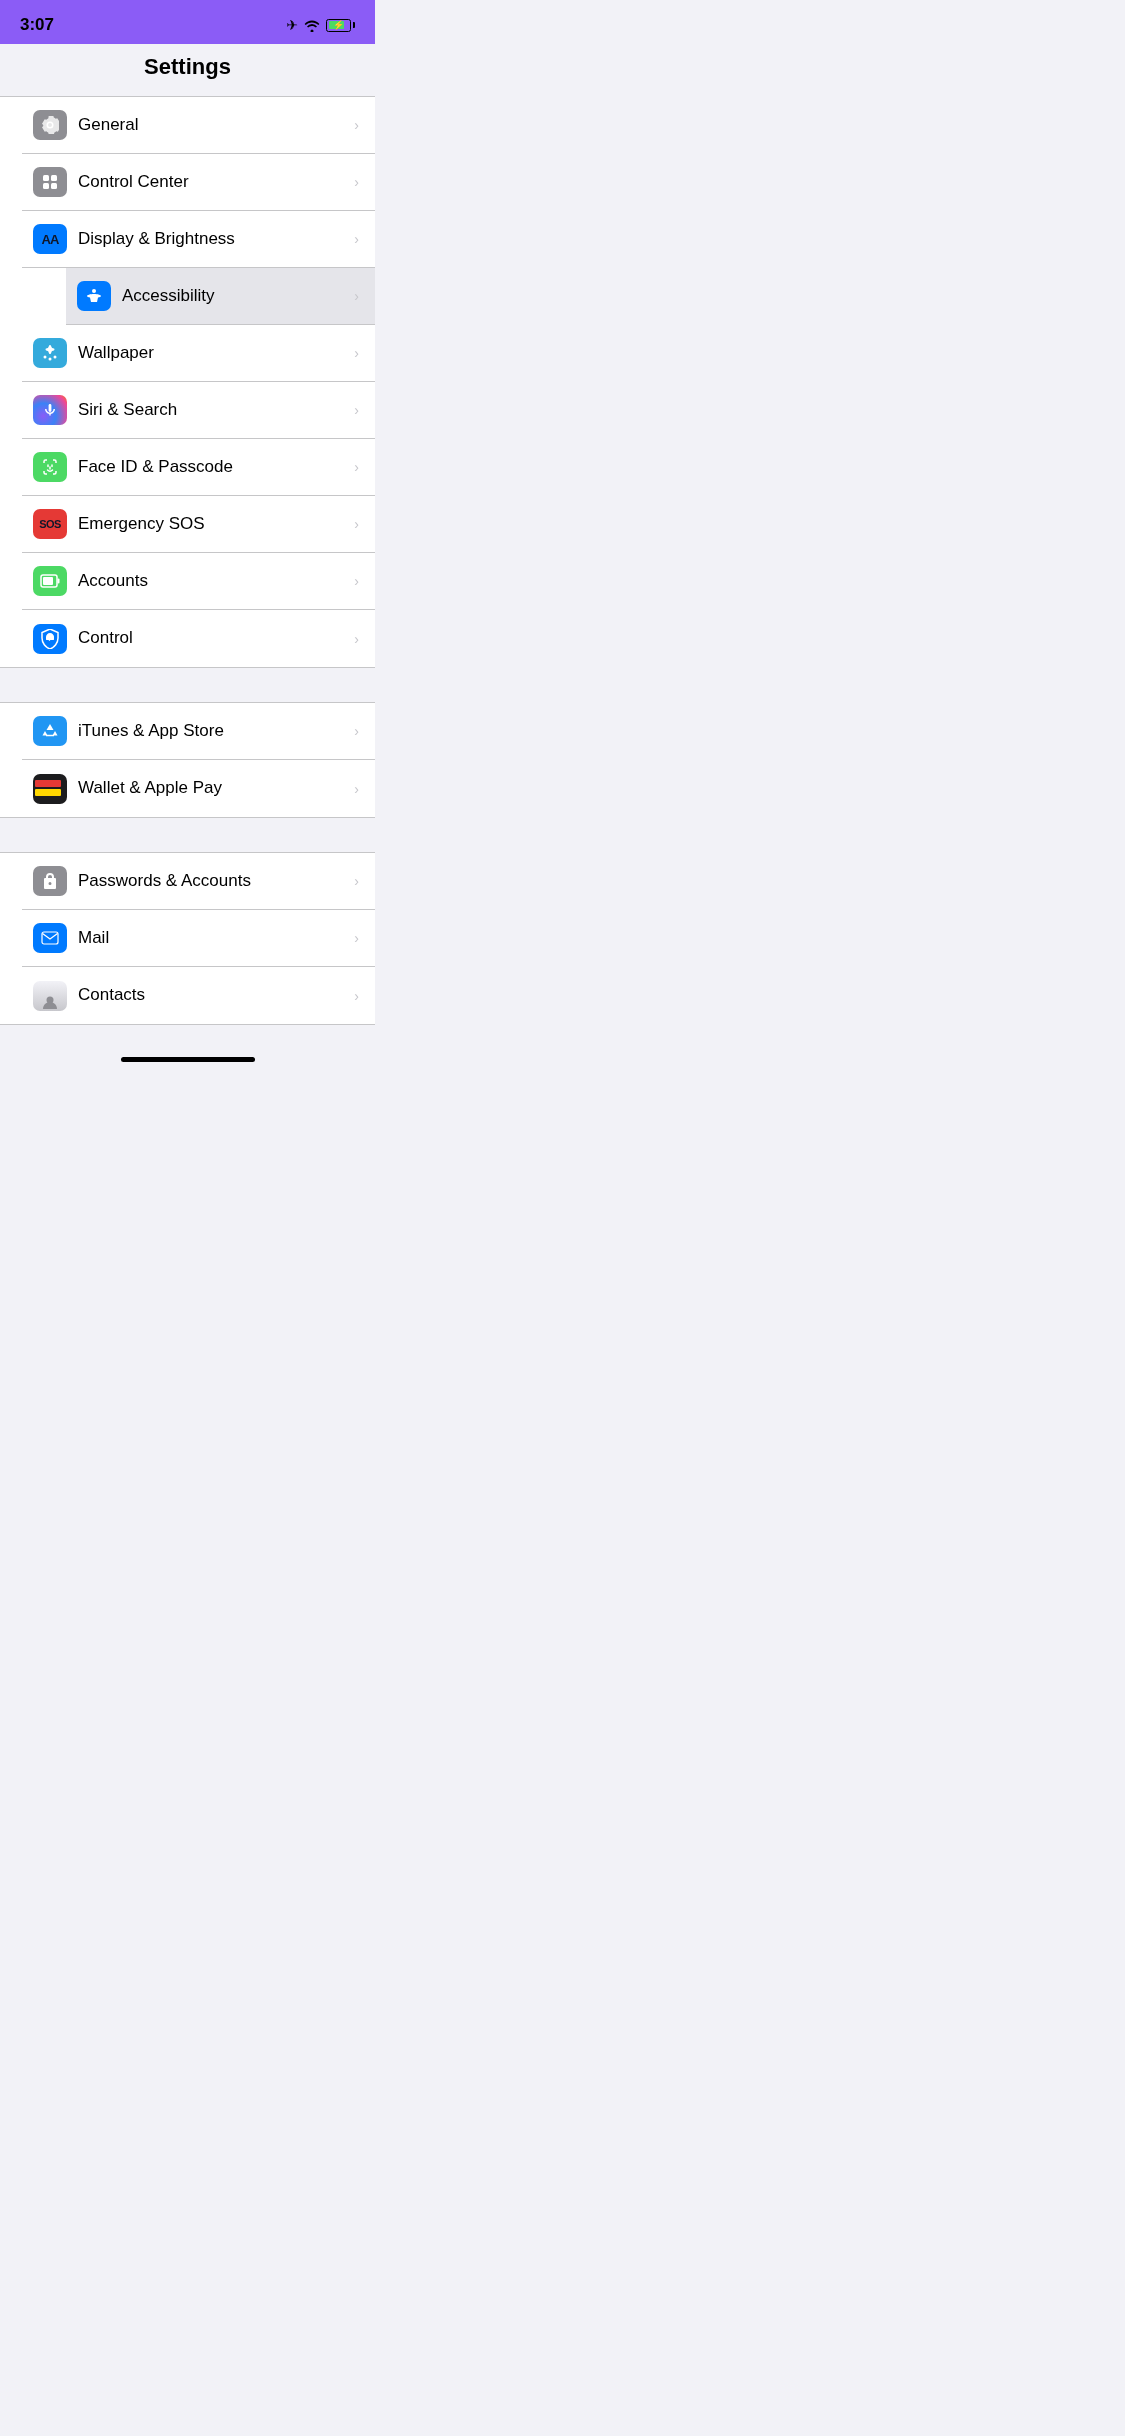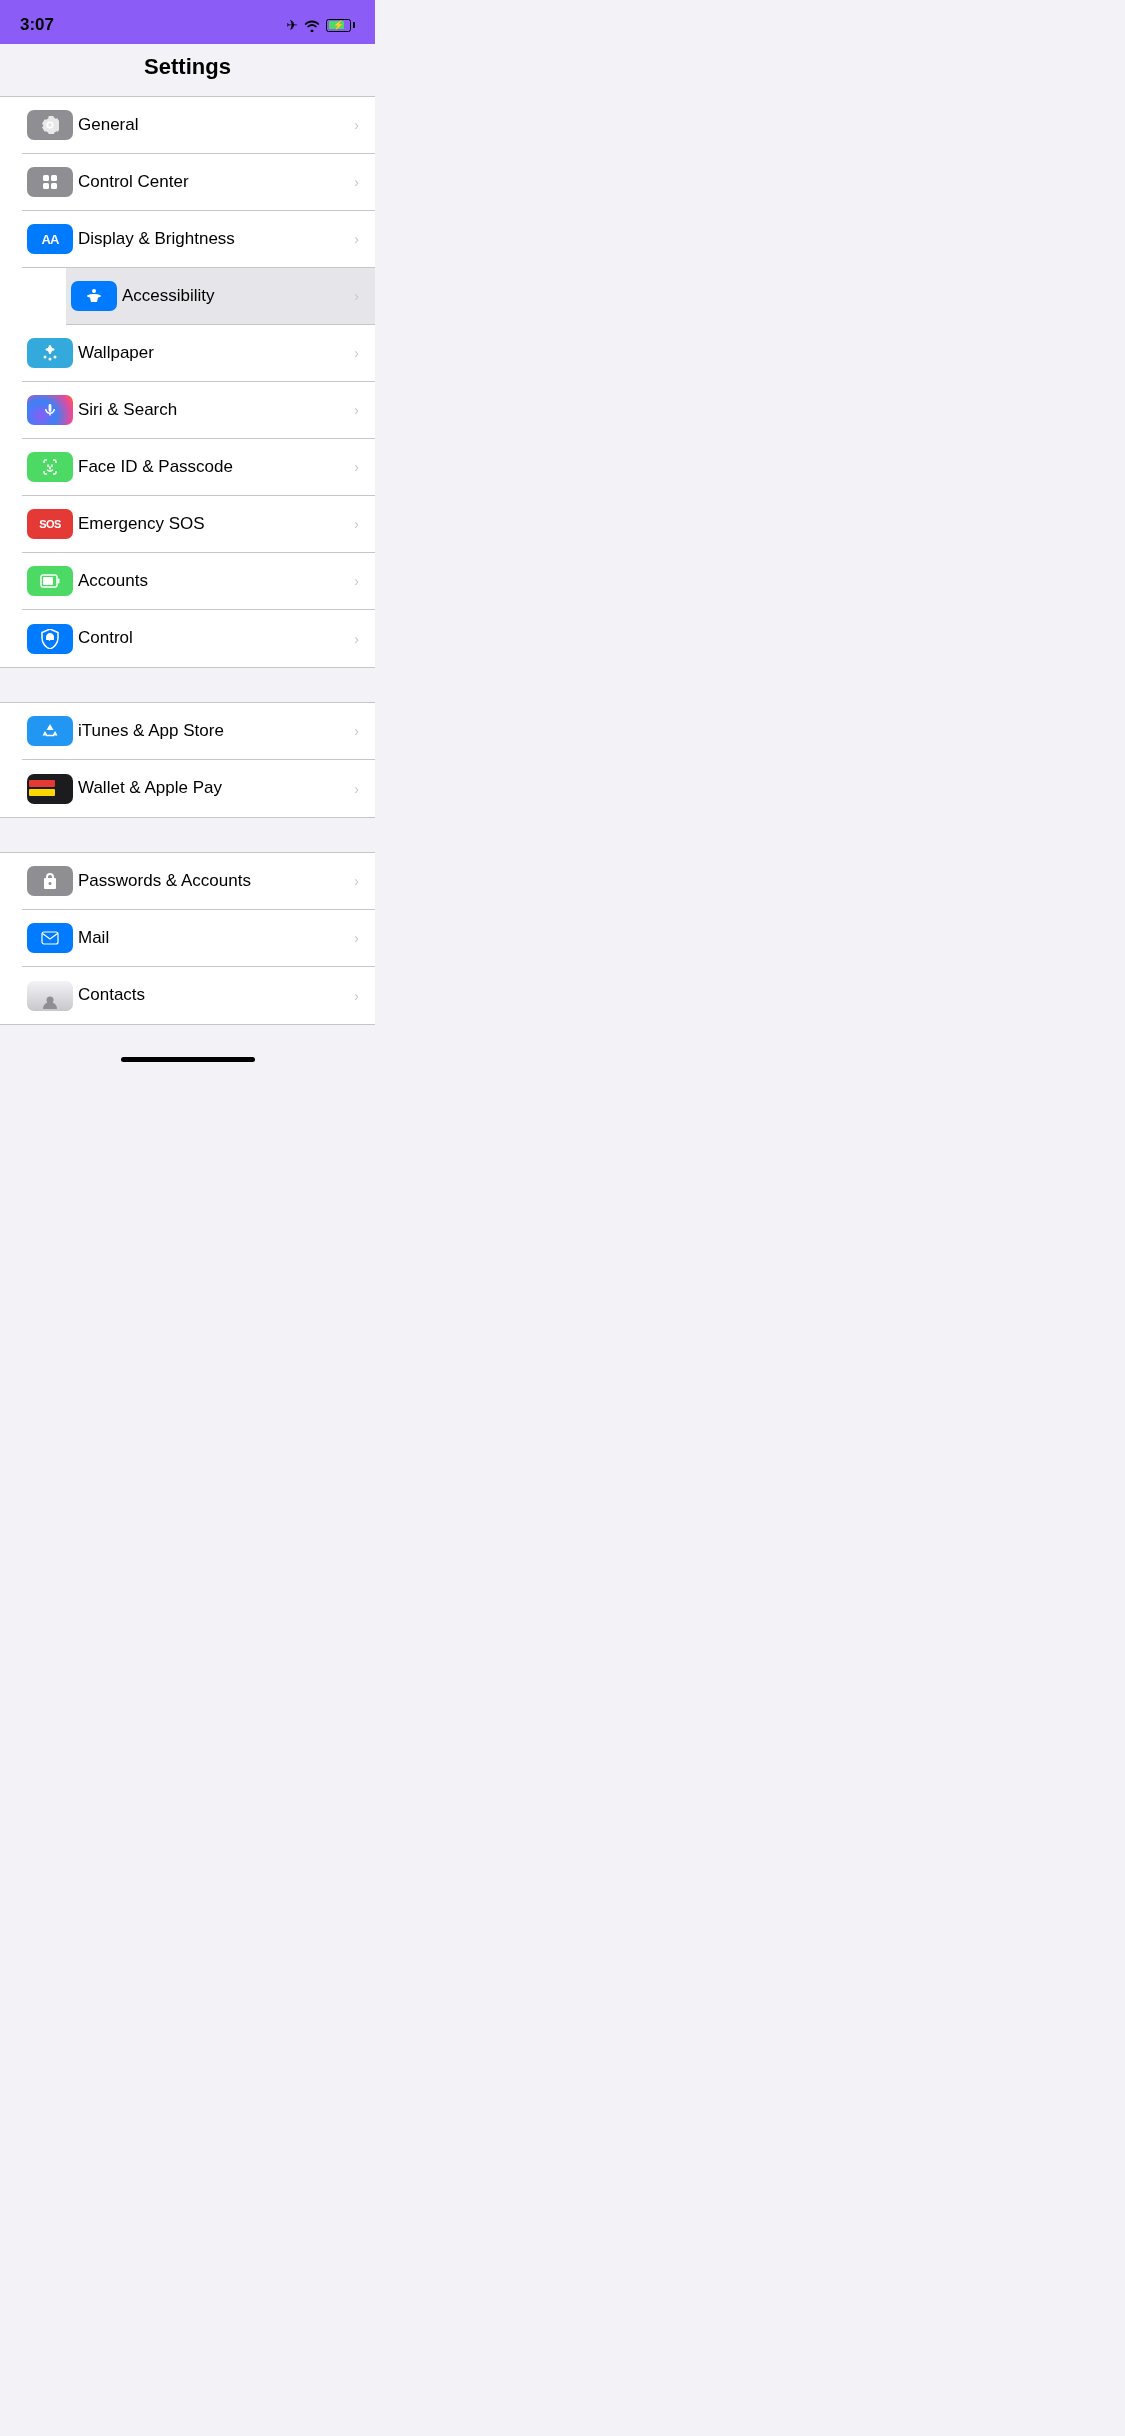--- a/index.html
+++ b/index.html
@@ -133,28 +133,28 @@
 
     .icon-wrap {
       width: 56px;
       display: flex;
       align-items: center;
       justify-content: center;
       flex-shrink: 0;
     }
 
     .settings-icon {
-      width: 46px;
+      width: 34px;
       height: 30px;
       border-radius: 7px;
       display: flex;
       align-items: center;
       justify-content: center;
       font-size: 16px;
-      color: #ffffff;
+      color: #0f172a;
       flex-shrink: 0;
     }
 
     .row-label {
       flex: 1;
       font-size: 17px;
       color: #000;
       line-height: 1.3;
     }
 

